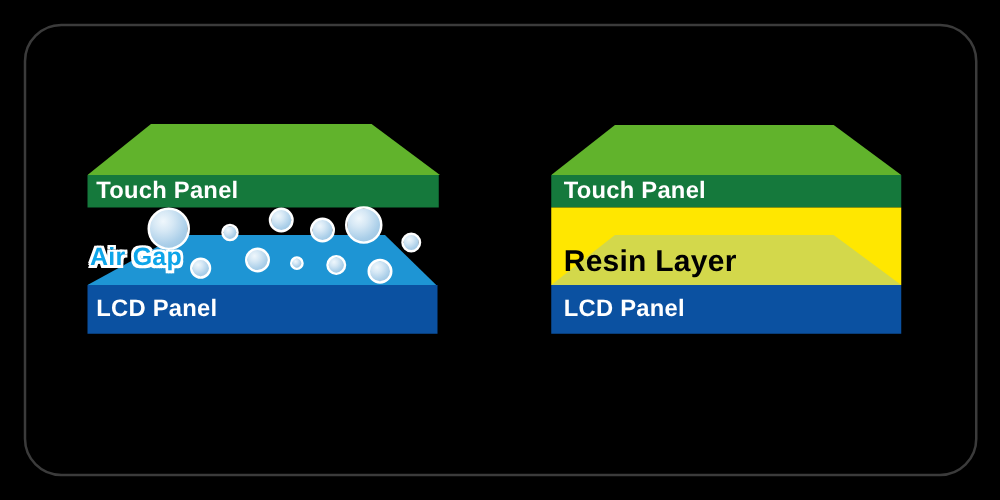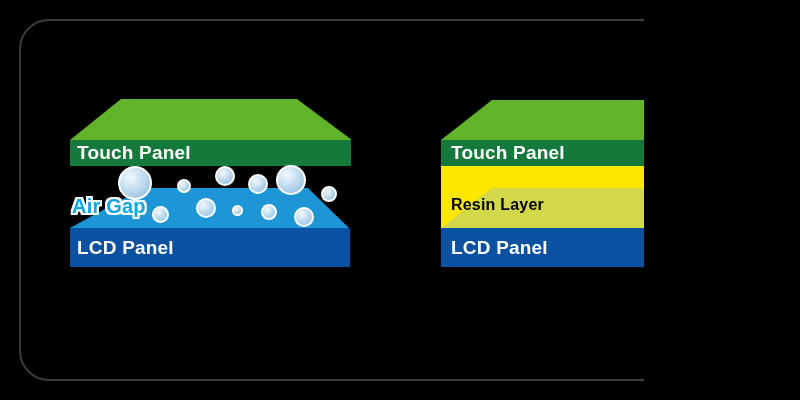--- a/index.html
+++ b/index.html
@@ -1,17 +1,17 @@
 <!DOCTYPE html>
 <html><head>
 <meta charset="utf-8">
 <style>
   html,body{margin:0;padding:0;background:#000;}
   #stage{
-    position:relative;width:644px;height:400px;background:#000000;
+    position:relative;width:800px;height:400px;background:#000000;
     overflow:hidden;font-family:"Liberation Sans", sans-serif;
   }
   .frame{
     position:absolute;left:19px;top:19px;width:763px;height:362px;
     border:2px solid #3b3b3b;border-radius:30px;box-sizing:border-box;
   }
   .face{position:absolute;}
   
   .l-green-top{left:70px;top:99px;width:282px;height:41px;background:#61b32c;
     clip-path:polygon(18.1% 0, 80.5% 0, 100% 100%, 0 100%);}
@@ -36,21 +36,21 @@
   .l-pad{padding-left:7px;}
   .r-pad{padding-left:10px;}
   .gap-label{
     position:absolute;left:72px;top:195px;
     color:#0ea5e9;font-weight:bold;font-size:20px;letter-spacing:0.2px;
     text-shadow:-2px -2px 0 #fff, 2px -2px 0 #fff, -2px 2px 0 #fff, 2px 2px 0 #fff,
                 -2px 0 0 #fff, 2px 0 0 #fff, 0 -2px 0 #fff, 0 2px 0 #fff;
   }
   .resin-label{
     position:absolute;left:451px;top:196px;
-    color:#000;font-weight:bold;font-size:16px;letter-spacing:0.2px;
+    color:#000;font-weight:bold;font-size:24px;letter-spacing:0.2px;
   }
   
   .bubble{
     position:absolute;border-radius:50%;box-sizing:border-box;
     border:2px solid #ffffff;
     background:radial-gradient(circle at 35% 30%, #eff7fc 0%, #d6e8f5 28%, #abcfe9 65%, #94bede 100%);
   }
   .b1 {left:118px;top:166px;width:34px;height:34px;}
   .b2 {left:177px;top:179px;width:14px;height:14px;}
   .b3 {left:215px;top:166px;width:20px;height:20px;}

